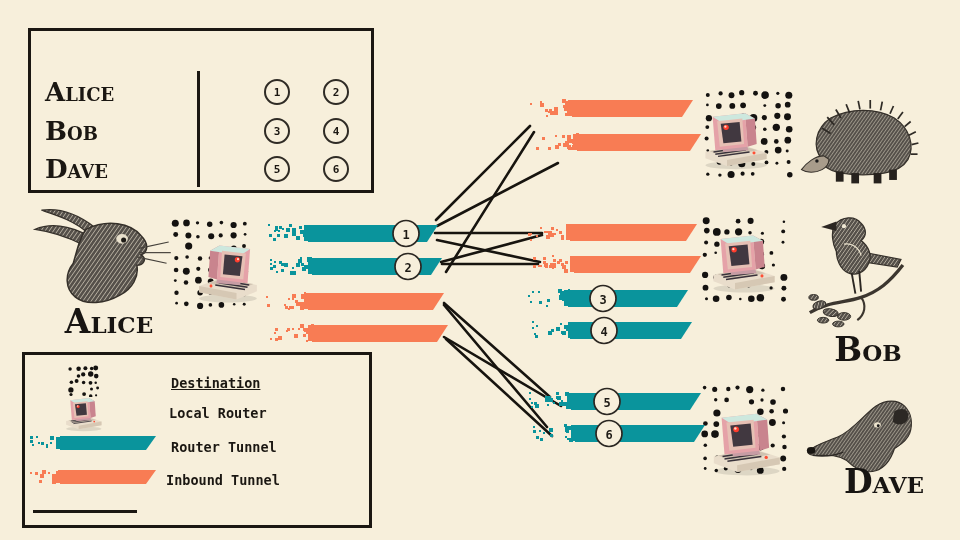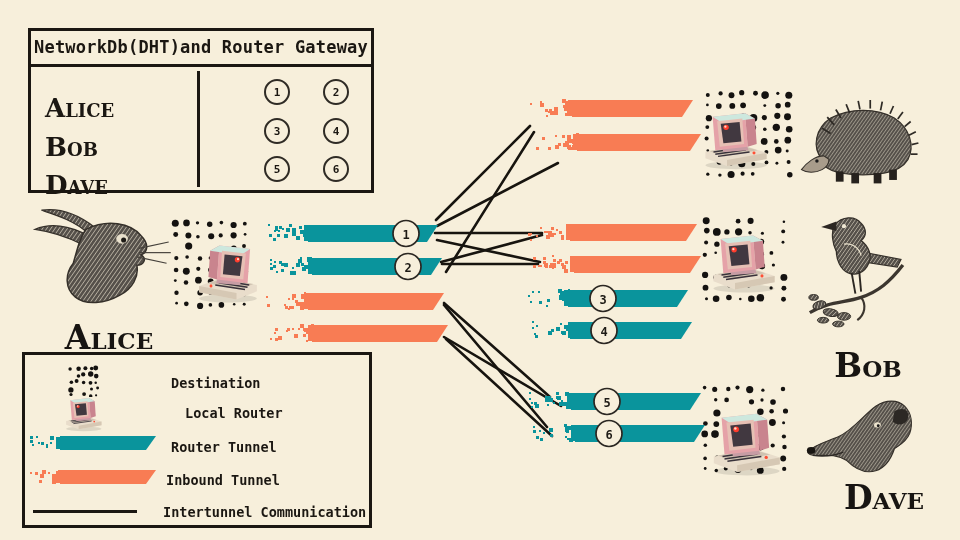--- a/index.html
+++ b/index.html
@@ -3,21 +3,21 @@
 <meta charset="utf-8">
 <style>
   html,body{margin:0;padding:0;background:#f7efdb;}
   .stage{position:relative;width:960px;height:540px;background:#f7efdb;overflow:hidden;
          font-family:"DejaVu Sans Mono", monospace;color:#1b1712;}
   svg.layer{position:absolute;left:0;top:0;}
   .box{position:absolute;border:3px solid #1b1712;box-sizing:border-box;}
   #table-box{left:28px;top:28px;width:346px;height:165px;}
   .tbl-title{height:33px;line-height:33px;border-bottom:3px solid #1b1712;
              font-weight:bold;font-size:17px;text-align:center;white-space:nowrap;letter-spacing:0.2px;}
-  .serifcaps{font-family:"DejaVu Serif", serif;font-variant:small-caps;font-weight:bold;margin-top:16px;}
+  .serifcaps{font-family:"DejaVu Serif", serif;font-variant:small-caps;font-weight:bold;}
   .tbl-name{position:absolute;left:14px;font-size:26px;line-height:28px;}
   .tbl-divider{position:absolute;left:166px;top:40px;width:3px;height:116px;background:#1b1712;}
   .gw{position:absolute;width:26px;height:26px;border:2px solid #2f2b25;border-radius:50%;
       display:flex;align-items:center;justify-content:center;
       font-size:11px;font-weight:bold;background:#f7efdb;box-sizing:border-box;}
   #legend-box{left:22px;top:352px;width:350px;height:176px;}
   .lg-label{position:absolute;font-weight:bold;font-size:13.5px;white-space:nowrap;}
   .lg-icon{position:absolute;}
   .lg-line{position:absolute;left:8px;top:155px;width:104px;height:3px;background:#1b1712;}
   .peer-label{position:absolute;font-size:33px;text-align:center;color:#181512;}
@@ -767,21 +767,20 @@
     <use href="#computer" transform="translate(708,230) scale(0.9,0.9)"></use>
     <use href="#computer" transform="translate(708,408) scale(0.97,0.97)"></use>
 
     <use href="#rabbit" transform="translate(33,206) scale(1.06)"></use>
     <use href="#hedgehogimg" transform="translate(798,106) scale(0.86)"></use>
     <use href="#bird" transform="translate(806,210) scale(0.95)"></use>
     <use href="#dog" transform="translate(806,396) scale(0.85)"></use>
   </svg>
 
   <div class="box" id="table-box">
-    <div class="tbl-title">NetworkDb(DHT)and Router Gateway</div>
     <div class="tbl-divider"></div>
     <div class="tbl-name serifcaps" style="top:47px;">Alice</div>
     <div class="tbl-name serifcaps" style="top:86px;">Bob</div>
     <div class="tbl-name serifcaps" style="top:124px;">Dave</div>
     <div class="gw" style="left:233px;top:48px;">1</div>
     <div class="gw" style="left:292px;top:48px;">2</div>
     <div class="gw" style="left:233px;top:87px;">3</div>
     <div class="gw" style="left:292px;top:87px;">4</div>
     <div class="gw" style="left:233px;top:125px;">5</div>
     <div class="gw" style="left:292px;top:125px;">6</div>
@@ -806,26 +805,26 @@
           <circle cx="24.7" cy="13.7" r="1.23"></circle>
           <circle cx="-0.1" cy="20.9" r="2.64"></circle>
           <circle cx="20.5" cy="20.1" r="1.50"></circle>
           <circle cx="26.6" cy="19.0" r="1.44"></circle>
           <circle cx="0.0" cy="25.5" r="1.60"></circle>
           <circle cx="13.1" cy="25.1" r="1.91"></circle>
           <circle cx="19.7" cy="27.1" r="1.73"></circle>
           <circle cx="25.1" cy="26.3" r="1.09"></circle>
         </g>
     </svg>
-    <div class="lg-label" style="left:146px;top:20px;">Destination</div>
+    <div class="lg-label" style="left:146px;top:20px;text-decoration:underline;">Destination</div>
 
     <svg class="lg-icon" style="left:38px;top:40px;" width="44" height="40">
       <use href="#computer" transform="scale(0.52)"></use>
     </svg>
-    <div class="lg-label" style="left:160px;top:50px;text-align:center;">Local Router</div>
+    <div class="lg-label" style="left:144px;top:50px;text-align:center;">Local Router</div>
 
     <svg class="lg-icon" style="left:5px;top:81px;" width="132" height="16">
       <g class="pixelcluster" fill="#0a949c" transform="translate(0,0)">
           <rect x="26" y="2" width="4" height="4"></rect>
           <rect x="20" y="6" width="2" height="2"></rect>
           <rect x="26" y="2" width="2" height="2"></rect>
           <rect x="29" y="6" width="3" height="3"></rect>
           <rect x="0" y="4" width="3" height="3"></rect>
           <rect x="16" y="8" width="2" height="2"></rect>
           <rect x="20" y="0" width="4" height="4"></rect>
@@ -870,19 +869,18 @@
           <rect x="22" y="10" width="4" height="4"></rect>
           <rect x="29" y="2" width="3" height="3"></rect>
           <rect x="27" y="4" width="5" height="5"></rect>
           <rect x="26" y="1" width="8" height="12"></rect>
         </g>
       <polygon points="30,0 126,0 116,14 30,14" fill="#f87c54"></polygon>
     </svg>
     <div class="lg-label" style="left:141px;top:117px;">Inbound Tunnel</div>
 
     <div class="lg-line"></div>
-    <div class="lg-label" style="left:138px;top:149px;">Intertunnel Communication</div>
   </div>
 
   <div class="peer-label serifcaps" id="alice-label">Alice</div>
   <div class="peer-label serifcaps" id="bob-label">Bob</div>
   <div class="peer-label serifcaps" id="dave-label">Dave</div>
 </div>
 
 </body></html>

